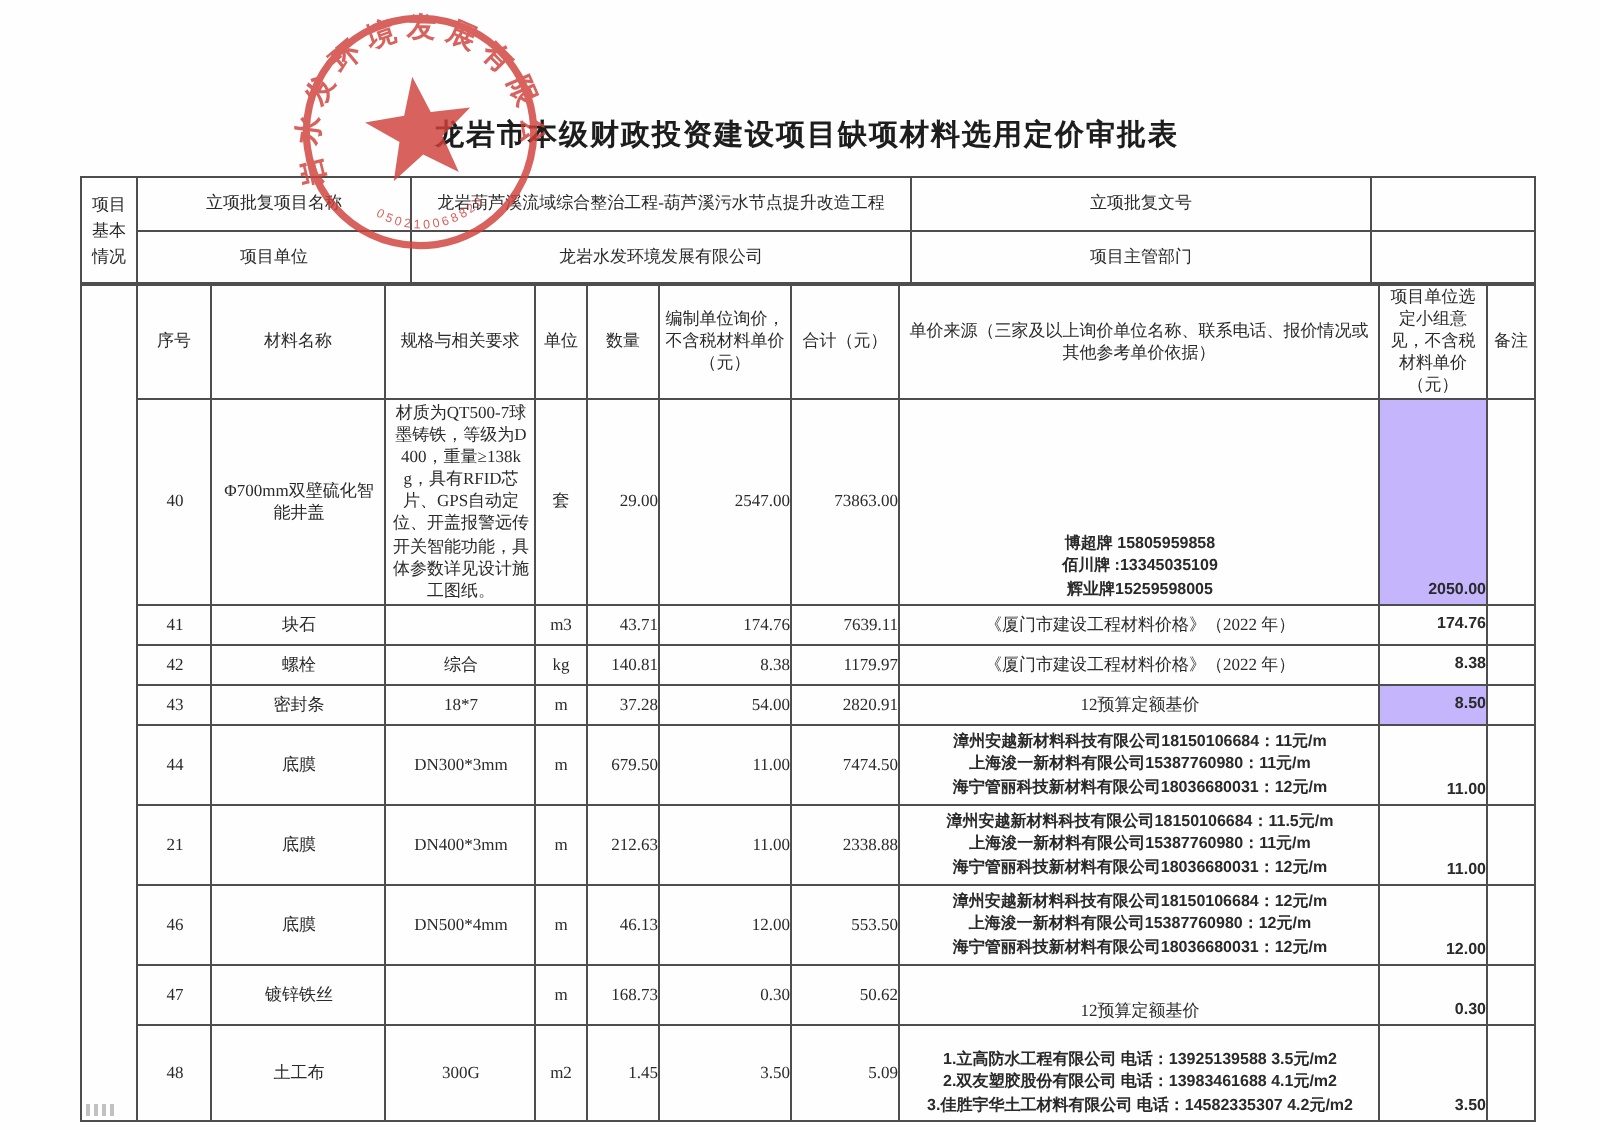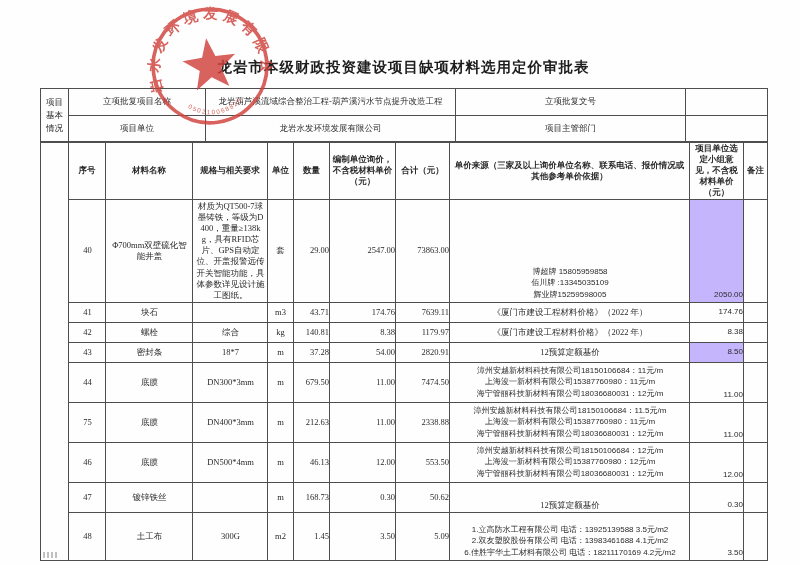--- a/index.html
+++ b/index.html
@@ -6,29 +6,29 @@
   #canvas{position:relative;width:800px;height:565px;background:#fefefe;overflow:hidden;
           font-family:"Liberation Serif","DejaVu Serif",serif;color:#222;}
   .title{position:absolute;top:58px;left:40px;width:727px;text-align:center;
          font-size:14.5px;font-weight:bold;letter-spacing:1px;color:#1d1d1d;}
   table{border-collapse:collapse;table-layout:fixed;}
   td,th{border:1px solid #4e4e4e;font-weight:normal;font-size:8.5px;line-height:1.3;
         padding:1px 2px;overflow:hidden;word-break:break-all;color:#2a2a2a;vertical-align:middle;}
   .info-table{position:absolute;left:40px;top:88px;width:727px;}
   .info-table td{text-align:center;}
   .main-table{position:absolute;left:40px;top:141px;width:727px;}
-  .main-table th{text-align:center;font-weight:bold;}
+  .main-table th{text-align:center;}
   .vlabel{width:28px;text-align:center;padding:2px 4px;line-height:1.5;}
   .leftcol{position:relative;}
   .footmark{position:absolute;bottom:2px;left:2px;width:15px;height:6px;opacity:.55;
             background:repeating-linear-gradient(90deg,#8f8f8f 0 2px,transparent 2px 4px);}
   .num{text-align:right;padding-right:0;}
   .ctr{text-align:center;}
   .lft{text-align:center;padding-left:3px;}
-  .sans{font-family:"Liberation Sans","DejaVu Sans",sans-serif;font-size:8px;line-height:1.45;}
+  .sans{font-family:"Liberation Sans","DejaVu Sans",sans-serif;font-size:8px;line-height:1.45;font-weight:bold;}
   .yellow{background:#c4b5fd;}
   .vbot{vertical-align:bottom;}
   .stamp{position:absolute;left:148px;top:4px;width:124px;height:124px;
          transform:rotate(-8deg);opacity:.82;pointer-events:none;z-index:5;}
 </style>
 </head>
 <body>
 
 <div id="canvas">
 
@@ -172,21 +172,21 @@
       <td class="lft sans">
         <div>漳州安越新材料科技有限公司18150106684：11元/m</div>
         <div>上海浚一新材料有限公司15387760980：11元/m</div>
         <div>海宁管丽科技新材料有限公司18036680031：12元/m</div>
       </td>
       <td class="num sans vbot">11.00</td>
       <td></td>
     </tr>
 
     <tr style="height:40px">
-      <td class="lft">75</td>
+      <td class="lft">21</td>
       <td class="lft">底膜</td>
       <td class="lft">DN400*3mm</td>
       <td class="ctr">m</td>
       <td class="num">212.63</td>
       <td class="num">11.00</td>
       <td class="num">2338.88</td>
       <td class="lft sans">
         <div>漳州安越新材料科技有限公司18150106684：11.5元/m</div>
         <div>上海浚一新材料有限公司15387760980：11元/m</div>
         <div>海宁管丽科技新材料有限公司18036680031：12元/m</div>
@@ -229,21 +229,21 @@
       <td class="lft">48</td>
       <td class="lft">土工布</td>
       <td class="lft">300G</td>
       <td class="ctr">m2</td>
       <td class="num">1.45</td>
       <td class="num">3.50</td>
       <td class="num">5.09</td>
       <td class="lft sans vbot">
         <div>1.立高防水工程有限公司 电话：13925139588   3.5元/m2</div>
         <div>2.双友塑胶股份有限公司 电话：13983461688       4.1元/m2</div>
-        <div>6.佳胜宇华土工材料有限公司 电话：18211170169  4.2元/m2</div>
+        <div>3.佳胜宇华土工材料有限公司 电话：14582335307  4.2元/m2</div>
       </td>
       <td class="num sans vbot">3.50</td>
       <td></td>
     </tr>
   </tbody>
     </table>
 
 </div>
 
 </body></html>

